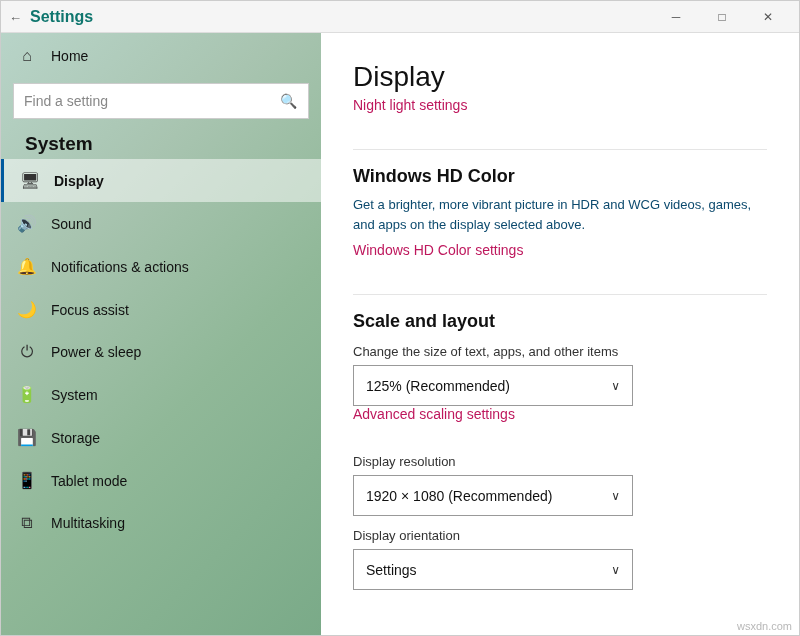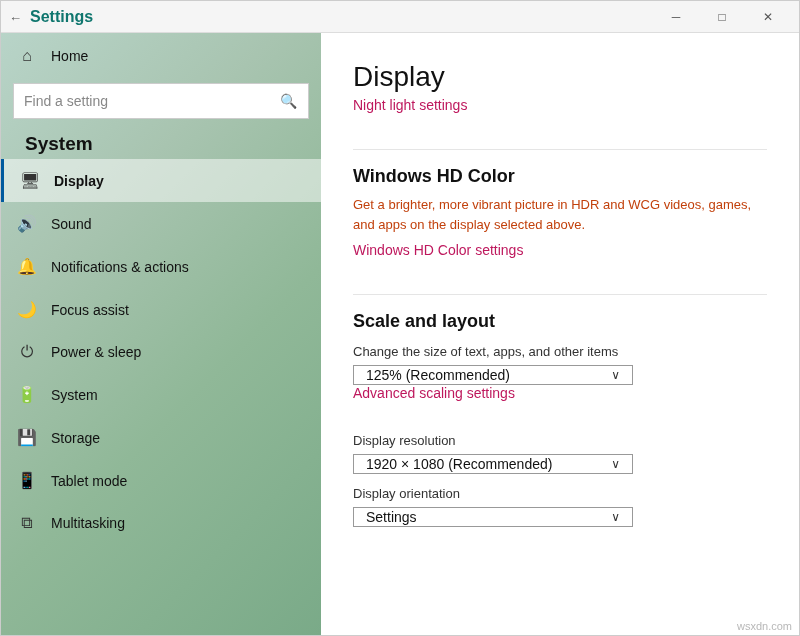--- a/index.html
+++ b/index.html
@@ -167,21 +167,21 @@
     .section-title {
       font-size: 18px;
       font-weight: 600;
       color: #111;
       margin-bottom: 8px;
       margin-top: 4px;
     }
 
     .section-desc {
       font-size: 13px;
-      color: #c2410c;
+      color: #0c4a6e;
       line-height: 1.5;
       margin-bottom: 8px;
       max-width: 400px;
     }
 
     .divider {
       border: none;
       border-top: 1px solid #e5e5e5;
       margin: 16px 0;
     }
@@ -195,21 +195,21 @@
 
     .dropdown {
       display: flex;
       align-items: center;
       justify-content: space-between;
       border: 1px solid #999;
       padding: 8px 12px;
       background: #fff;
       cursor: pointer;
       width: 280px;
-      height: 20px;
+      height: 41px;
       font-size: 14px;
       color: #111;
     }
     .dropdown-arrow {
       font-size: 12px;
       color: #333;
     }
 
     .watermark {
       position: fixed;

